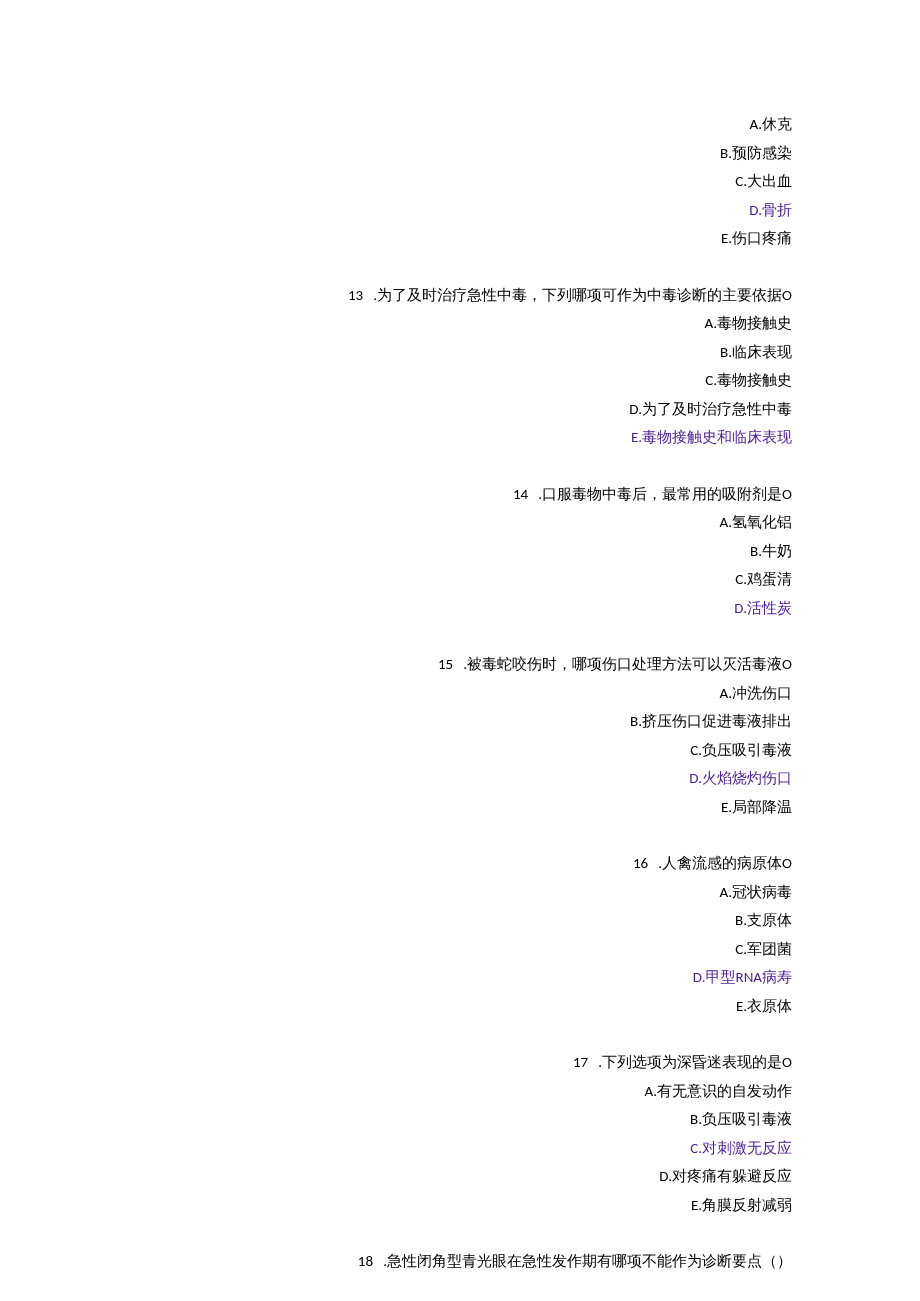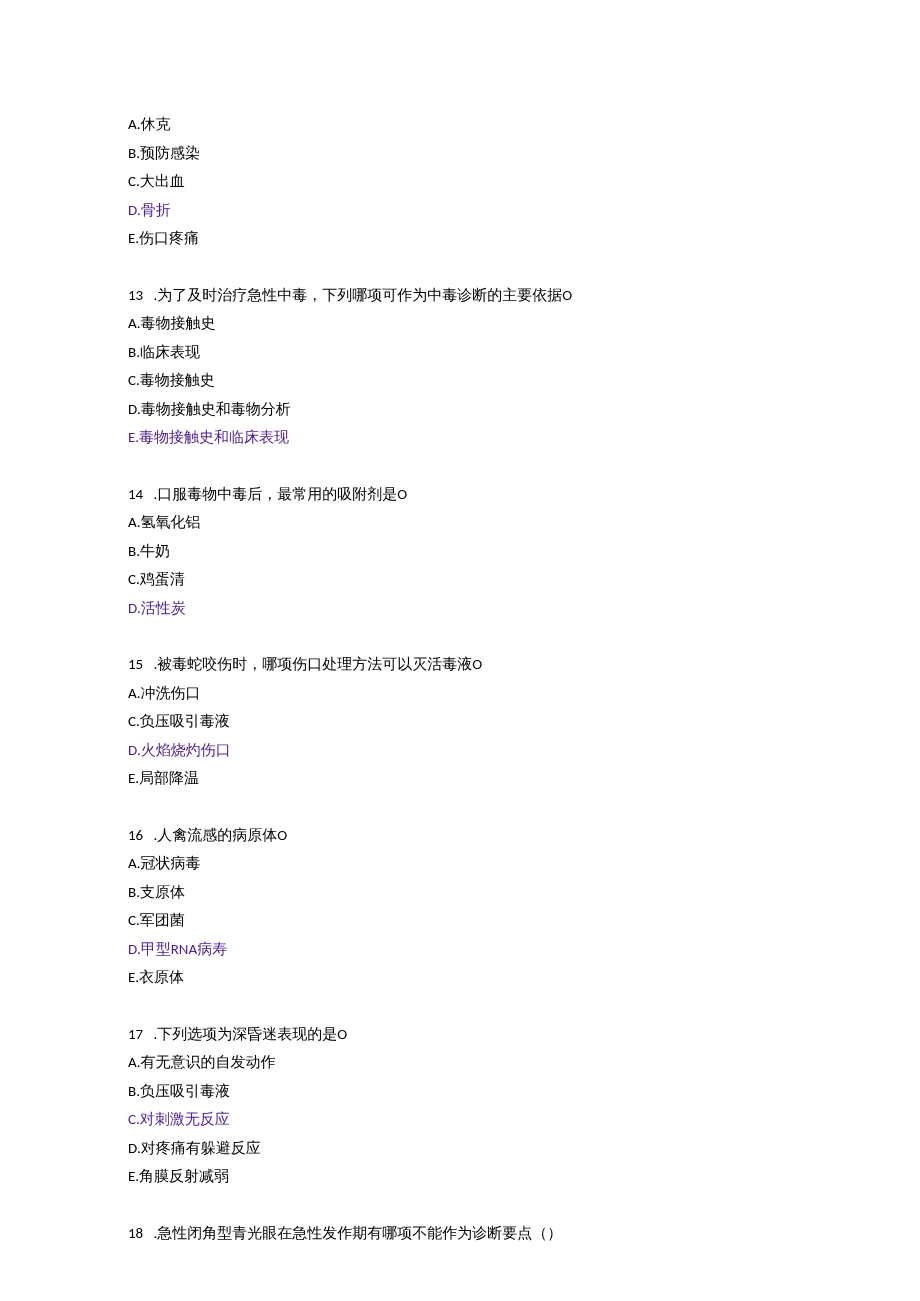--- a/index.html
+++ b/index.html
@@ -12,20 +12,21 @@
     line-height: 1.9;
   }
   .page {
     width: 920px;
     min-height: 1301px;
     box-sizing: border-box;
     padding: 110px 128px 60px 128px;
   }
   .line {
     white-space: pre-wrap;
+    text-align: right;
   }
   .red {
     color: #4c1d95;
   }
   .spacer {
     height: 28px;
   }
 </style>
 </head>
 <body>
@@ -40,39 +41,40 @@
     <div class="line">E.伤口疼痛</div>
   </div>
 
   <div class="spacer"></div>
 
   <div>
     <div class="line">13   .为了及时治疗急性中毒，下列哪项可作为中毒诊断的主要依据O</div>
     <div class="line">A.毒物接触史</div>
     <div class="line">B.临床表现</div>
     <div class="line">C.毒物接触史</div>
-    <div class="line">D.毒物接触史和毒物分析</div>
+    <div class="line">D.为了及时治疗急性中毒</div>
     <div class="line red">E.毒物接触史和临床表现</div>
   </div>
 
   <div class="spacer"></div>
 
   <div>
     <div class="line">14   .口服毒物中毒后，最常用的吸附剂是O</div>
     <div class="line">A.氢氧化铝</div>
     <div class="line">B.牛奶</div>
     <div class="line">C.鸡蛋清</div>
     <div class="line red">D.活性炭</div>
   </div>
 
   <div class="spacer"></div>
 
   <div>
     <div class="line">15   .被毒蛇咬伤时，哪项伤口处理方法可以灭活毒液O</div>
     <div class="line">A.冲洗伤口</div>
+    <div class="line">B.挤压伤口促进毒液排出</div>
     <div class="line">C.负压吸引毒液</div>
     <div class="line red">D.火焰烧灼伤口</div>
     <div class="line">E.局部降温</div>
   </div>
 
   <div class="spacer"></div>
 
   <div>
     <div class="line">16   .人禽流感的病原体O</div>
     <div class="line">A.冠状病毒</div>

